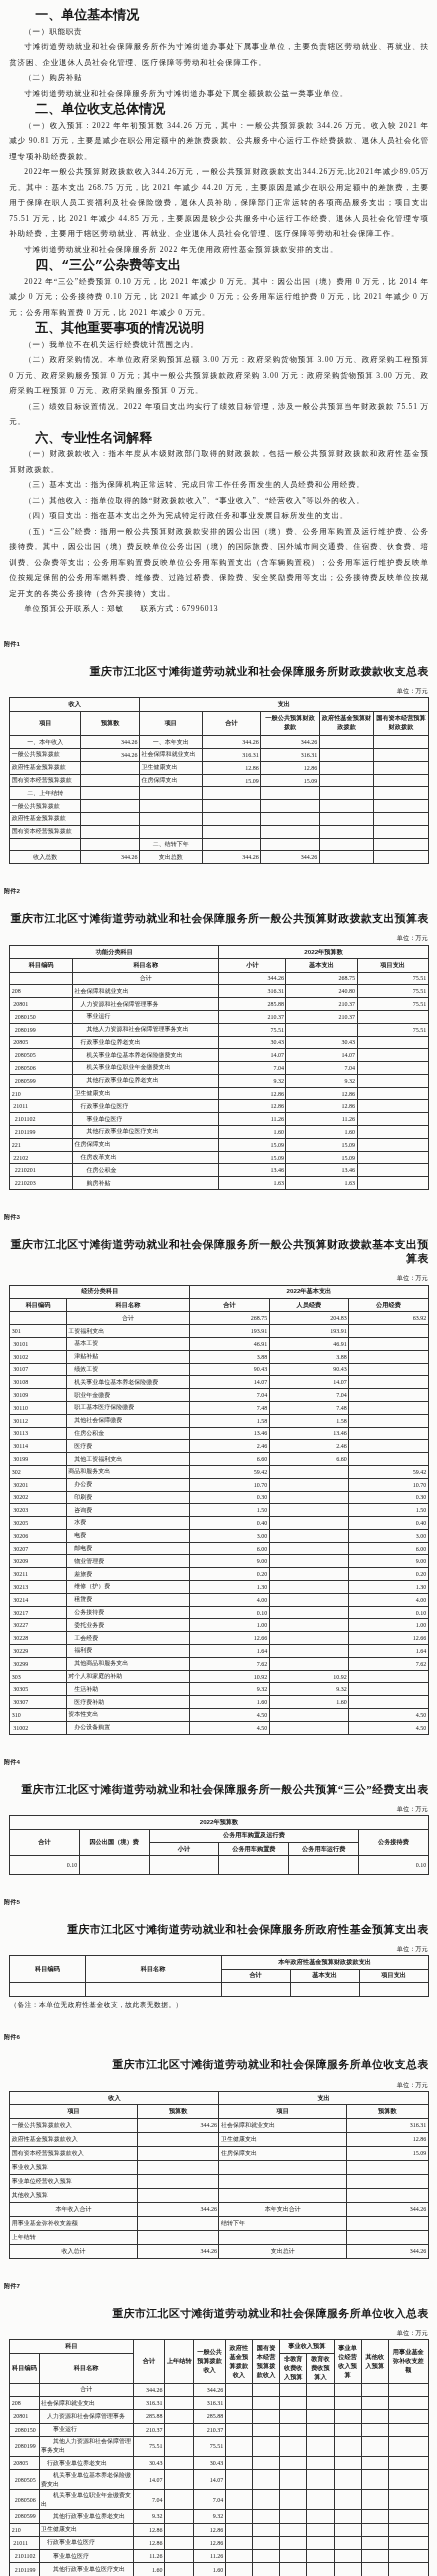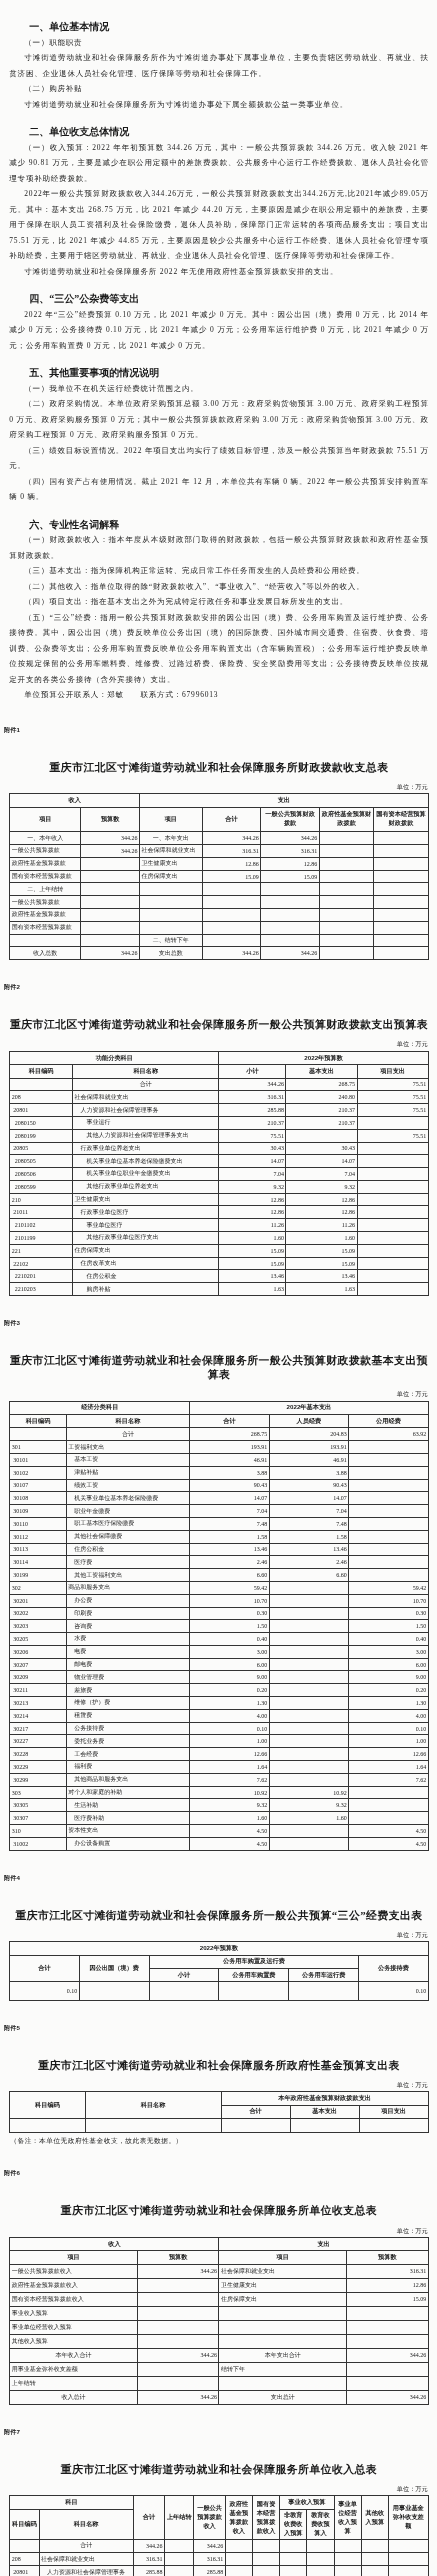--- a/index.html
+++ b/index.html
@@ -1,25 +1,25 @@
 <!DOCTYPE html>
 <html style="font-size:8.2px"><head>
 <meta charset="utf-8">
 <style>
   html,body{margin:0;padding:0;background:#fbfbfa;color:#1a1a1a;}
   .page{width:438px;margin:0 auto;padding:7.2px 9.3px 20.6px;box-sizing:border-box;
         font-family:"Liberation Serif","DejaVu Serif",serif;}
   
-  .h{font-family:Liberation Serif, serif;font-weight:bold;
-     font-size:10px;line-height:15.5px;text-indent:2em;margin-top:12px;}
+  .h{font-family:Liberation Mono, monospace;font-weight:bold;
+     font-size:13px;line-height:15.5px;text-indent:2em;margin-top:1px;}
   .p{font-size:7.5px;line-height:15.5px;text-indent:2em;text-align:justify;letter-spacing:0.8px;}
   
   .att-label{font-family:"Liberation Sans","DejaVu Sans",sans-serif;font-weight:bold;
      font-size:6.2px;margin:23px 0 0 -5.2px;}
-  .att-title{font-size:10.8px;font-weight:bold;text-align:center;margin:26px 0 0;
+  .att-title{font-size:10.8px;font-weight:bold;text-align:right;margin:16px 0 0;
      font-family:"Liberation Serif","DejaVu Serif",serif;letter-spacing:0.5px;}
   .unit{text-align:right;font-size:6.2px;margin:8.2px 1px 1.5px;}
   
   table.t{width:100%;border-collapse:collapse;border:1px solid #222;table-layout:fixed;}
   .t th{border:0.5px solid #333;font-family:"Liberation Sans","DejaVu Sans",sans-serif;
      font-weight:bold;font-size:6.2px;text-align:center;padding:1px;height:10.3px;
      word-break:break-all;}
   .t td{border:0.5px solid #333;font-size:6px;padding:0.5px 1.5px;height:10.8px;
      white-space:pre-wrap;word-break:break-all;}
   .t td.l{text-align:left;} .t td.r{text-align:right;}
@@ -48,21 +48,20 @@
       <div class="h">二、单位收支总体情况</div>
       <div class="p">（一）收入预算：2022 年年初预算数 344.26 万元，其中：一般公共预算拨款 344.26 万元。收入较 2021 年减少 90.81 万元，主要是减少在职公用定额中的差旅费拨款、公共服务中心运行工作经费拨款、退休人员社会化管理专项补助经费拨款。</div>
       <div class="p">2022年一般公共预算财政拨款收入344.26万元，一般公共预算财政拨款支出344.26万元,比2021年减少89.05万元。其中：基本支出 268.75 万元，比 2021 年减少 44.20 万元，主要原因是减少在职公用定额中的差旅费，主要用于保障在职人员工资福利及社会保险缴费，退休人员补助，保障部门正常运转的各项商品服务支出；项目支出 75.51 万元，比 2021 年减少 44.85 万元，主要原因是较少公共服务中心运行工作经费、退休人员社会化管理专项补助经费，主要用于辖区劳动就业、再就业、企业退休人员社会化管理、医疗保障等劳动和社会保障工作。</div>
       <div class="p">寸滩街道劳动就业和社会保障服务所 2022 年无使用政府性基金预算拨款安排的支出。</div>
       <div class="h">四、“三公”公杂费等支出</div>
       <div class="p">2022 年“三公”经费预算 0.10 万元，比 2021 年减少 0 万元。其中：因公出国（境）费用 0 万元，比 2014 年减少 0 万元；公务接待费 0.10 万元，比 2021 年减少 0 万元；公务用车运行维护费 0 万元，比 2021 年减少 0 万元；公务用车购置费 0 万元，比 2021 年减少 0 万元。</div>
       <div class="h">五、其他重要事项的情况说明</div>
       <div class="p">（一）我单位不在机关运行经费统计范围之内。</div>
       <div class="p">（二）政府采购情况。本单位政府采购预算总额 3.00 万元：政府采购货物预算 3.00 万元、政府采购工程预算 0 万元、政府采购服务预算 0 万元；其中一般公共预算拨款政府采购 3.00 万元：政府采购货物预算 3.00 万元、政府采购工程预算 0 万元、政府采购服务预算 0 万元。</div>
       <div class="p">（三）绩效目标设置情况。2022 年项目支出均实行了绩效目标管理，涉及一般公共预算当年财政拨款 75.51 万元。</div>
-      <div class="p">（四）国有资产占有使用情况。截止 2021 年 12 月，本单位共有车辆 0 辆。2022 年一般公共预算安排购置车辆 0 辆。</div>
       <div class="h">六、专业性名词解释</div>
       <div class="p">（一）财政拨款收入：指本年度从本级财政部门取得的财政拨款，包括一般公共预算财政拨款和政府性基金预算财政拨款。</div>
       <div class="p">（三）基本支出：指为保障机构正常运转、完成日常工作任务而发生的人员经费和公用经费。</div>
       <div class="p">（二）其他收入：指单位取得的除“财政拨款收入”、“事业收入”、“经营收入”等以外的收入。</div>
       <div class="p">（四）项目支出：指在基本支出之外为完成特定行政任务和事业发展目标所发生的支出。</div>
       <div class="p">（五）“三公”经费：指用一般公共预算财政拨款安排的因公出国（境）费、公务用车购置及运行维护费、公务接待费。其中，因公出国（境）费反映单位公务出国（境）的国际旅费、国外城市间交通费、住宿费、伙食费、培训费、公杂费等支出；公务用车购置费反映单位公务用车购置支出（含车辆购置税）；公务用车运行维护费反映单位按规定保留的公务用车燃料费、维修费、过路过桥费、保险费、安全奖励费用等支出；公务接待费反映单位按规定开支的各类公务接待（含外宾接待）支出。</div>
       <div class="p">单位预算公开联系人：郑敏　　联系方式：67996013</div>
     </div>
 
   <section>

